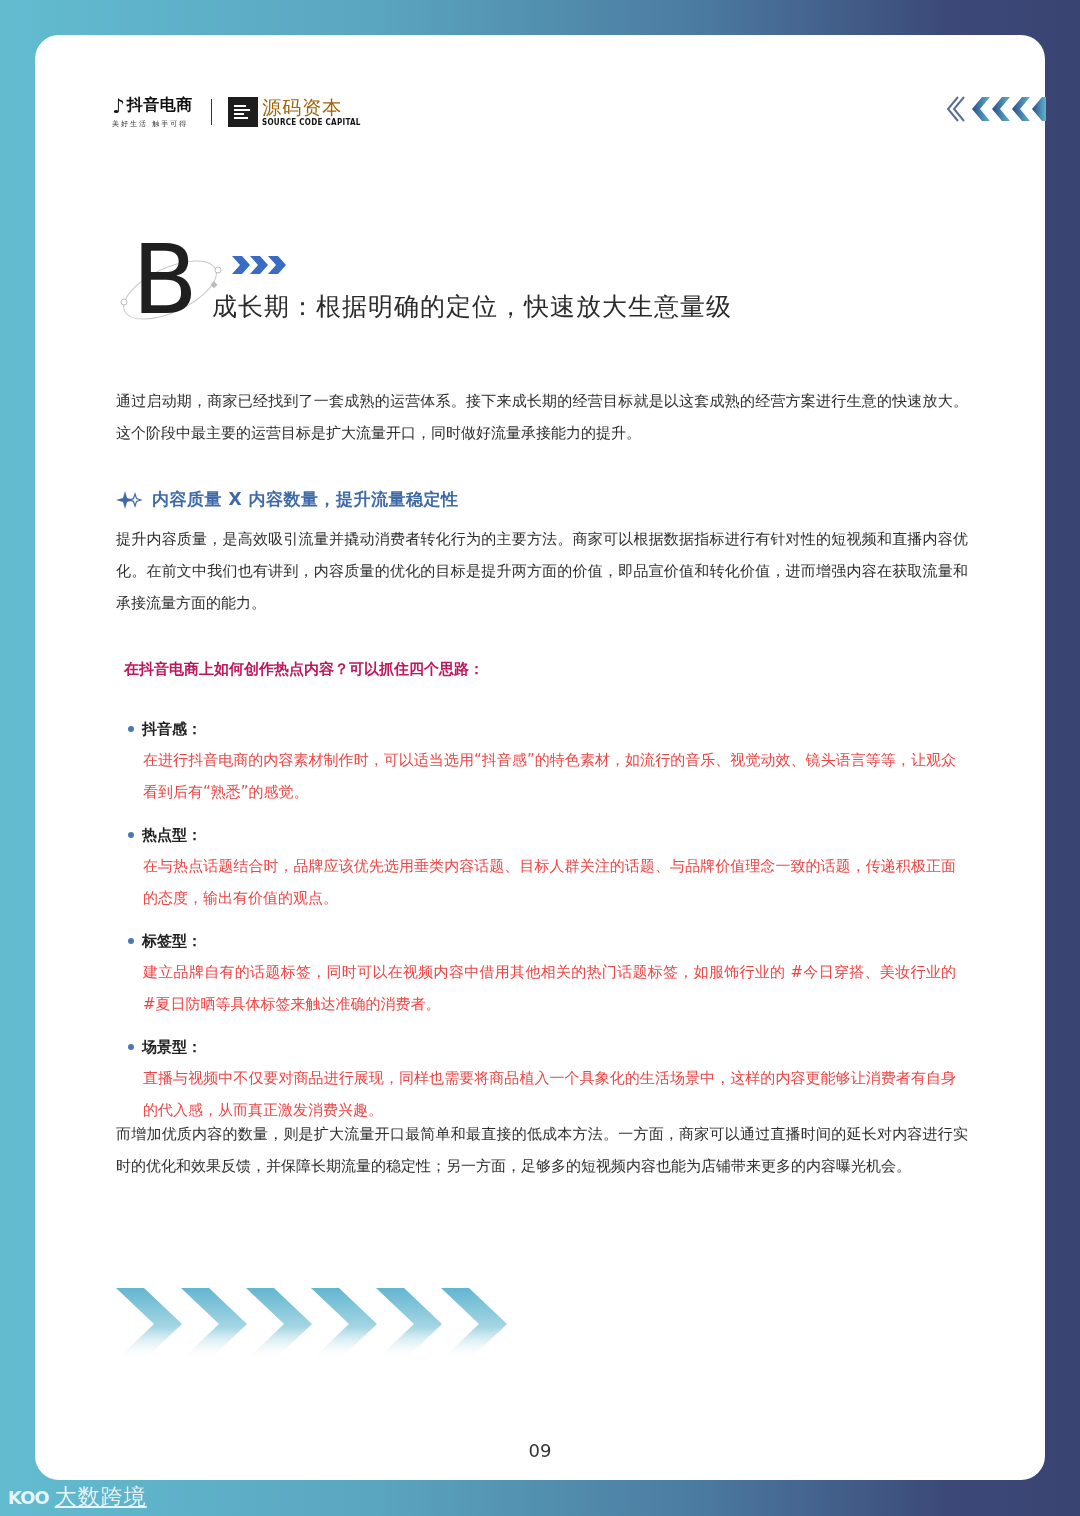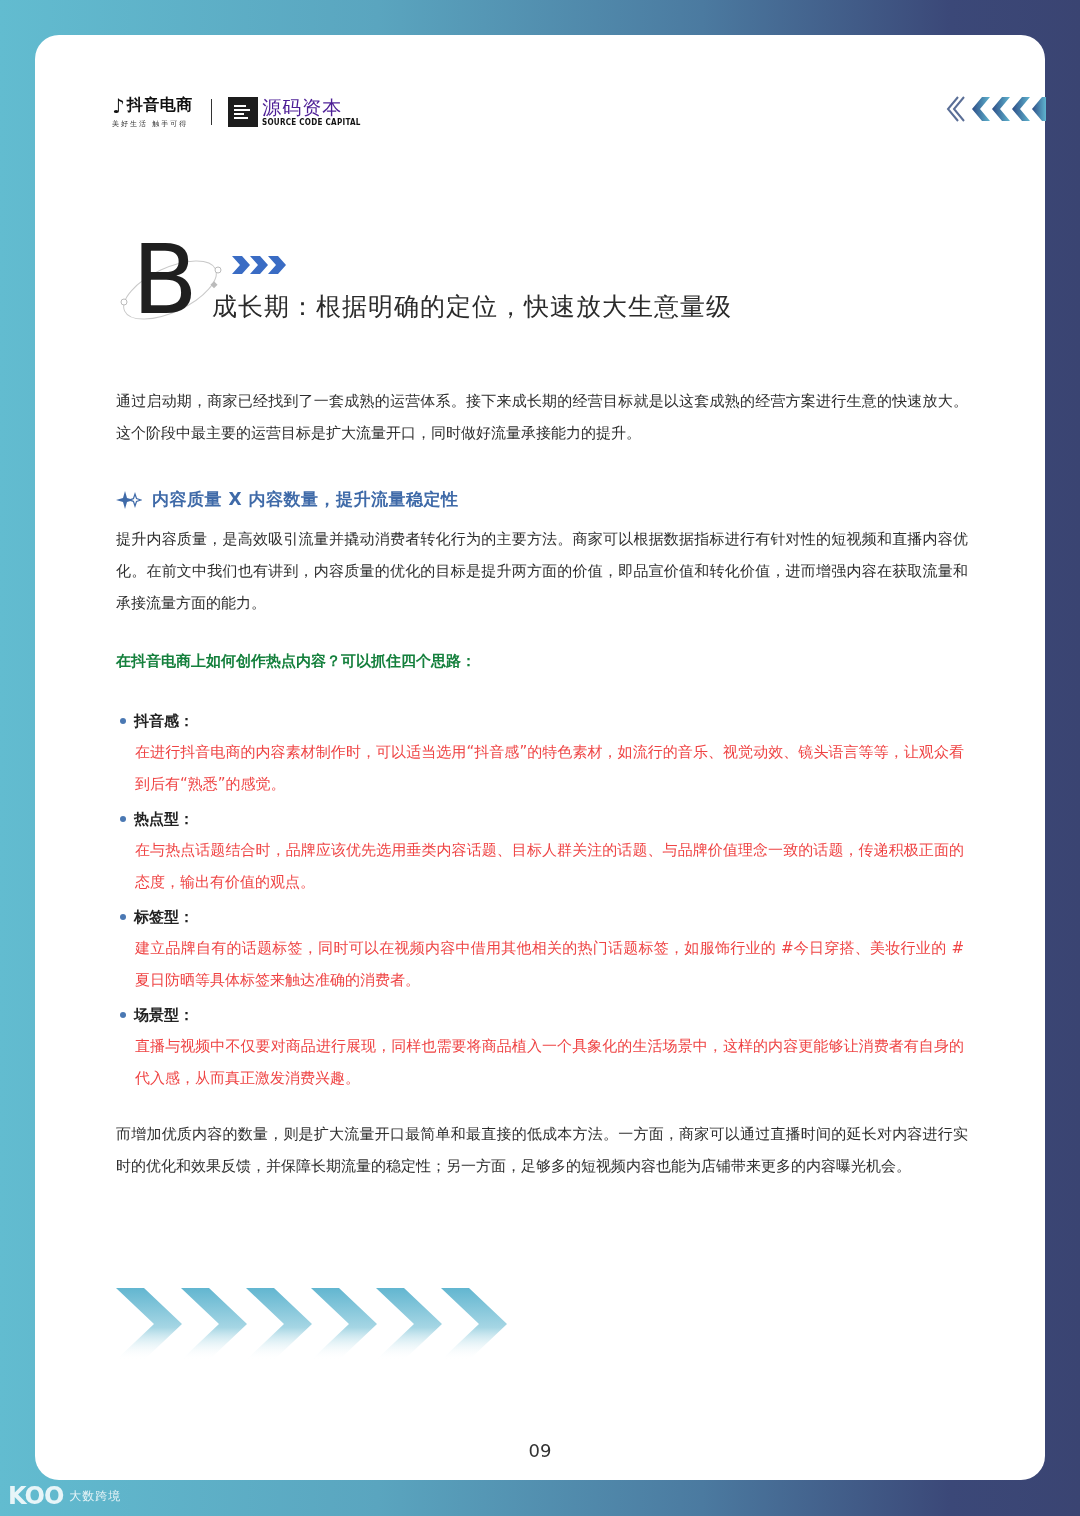--- a/index.html
+++ b/index.html
@@ -18,50 +18,50 @@
     .douyin-logo { display: flex; flex-direction: column; }
     .douyin-top { display: flex; align-items: center; gap: 2px; }
     .douyin-note { font-size: 20px; font-weight: bold; color: #111; line-height: 20px; }
     .douyin-name { font-size: 16px; font-weight: bold; color: #111; letter-spacing: 0.5px; }
     .douyin-slogan { font-size: 7px; color: #333; letter-spacing: 2px; margin-top: 3px; }
     .hdr-divider { width: 1.5px; height: 26px; background: #333; margin: 0 16px 0 18px; }
     .sc-logo { display: flex; align-items: center; gap: 4px; }
     .sc-mark { width: 30px; height: 30px; background: #1d1d1d; position: relative; }
     .sc-mark i { position: absolute; left: 6px; height: 2px; background: #fff; }
     .sc-text { display: flex; flex-direction: column; }
-    .sc-cn { font-family: "DejaVu Serif", "Liberation Serif", serif; font-size: 19px; color: #4c1d95; line-height: 20px; letter-spacing: 1px; }
+    .sc-cn { font-family: "DejaVu Serif", "Liberation Serif", serif; font-size: 19px; color: #a16207; line-height: 20px; letter-spacing: 1px; }
     .sc-en { font-size: 8.5px; color: #111; font-weight: bold; letter-spacing: 0.3px; transform: scaleX(0.85); transform-origin: left; white-space: nowrap; }
 
     .top-chevrons { position: absolute; left: 944px; top: 95px; width: 136px; height: 28px; }
 
     
     .big-letter { position: absolute; left: 118px; top: 238px; width: 110px; height: 100px; }
     .big-B { position: absolute; left: 14px; top: -8px; font-family: "DejaVu Sans", sans-serif; font-size: 96px; color: #1f1f1f; line-height: 100px; }
     .title-arrows { position: absolute; left: 230px; top: 254px; }
     .section-title { position: absolute; left: 212px; top: 290px; font-size: 25px; font-weight: normal; color: #2a2a2a; letter-spacing: 1px; margin: 0; }
 
     .para { position: absolute; left: 116px; width: 852px; font-size: 15px; line-height: 32px; color: #2e2e2e; margin: 0; text-align: justify; }
 
     .sub-heading { position: absolute; left: 116px; top: 488px; display: flex; align-items: center; gap: 10px; justify-content: space-between; }
     .sub-heading-text { font-size: 17px; font-weight: bold; color: #3f6aa8; letter-spacing: 0.5px; }
 
-    .question { position: absolute; left: 116px; top: 652px; font-size: 15px; font-weight: bold; color: #15803d; margin: 0; }
+    .question { position: absolute; left: 116px; top: 652px; font-size: 15px; font-weight: bold; color: #be185d; margin: 8px; }
 
     .bullet-list { position: absolute; left: 116px; top: 702px; width: 852px; margin: 0; padding: 0; list-style: none; }
-    .bullet-item { margin: 4px; }
+    .bullet-item { margin: 12px; }
     .bullet-title { display: flex; align-items: center; height: 30px; font-size: 15px; font-weight: bold; color: #222; }
     .bullet-dot { width: 6px; height: 6px; border-radius: 50%; background: #4a78b3; margin: 0 8px 0 0; }
     .bullet-desc { margin: 0 0 0 15px; font-size: 15px; line-height: 32px; color: #ef4444; text-align: justify; }
 
     .bottom-chevrons { position: absolute; left: 114px; top: 1286px; }
     .page-number { position: absolute; left: 0; width: 1080px; top: 1440px; text-align: center; font-size: 18px; color: #333; }
 
     .watermark { position: absolute; left: 8px; top: 1482px; display: flex; align-items: center; gap: 6px; color: rgba(255,255,255,0.85); }
-    .wm-logo { font-size: 24px; font-weight: bold; letter-spacing: -1px; }
-    .wm-text { font-size: 12px; letter-spacing: 1px; }
+    .wm-logo { font-size: 18px; font-weight: bold; letter-spacing: -1px; }
+    .wm-text { font-size: 22px; letter-spacing: 1px; text-decoration: underline; }
   </style>
 </head>
 <body>
 
 <div class="card"></div>
 
 <div class="header">
   <div class="douyin-logo">
     <div class="douyin-top">
       <span class="douyin-note">♪</span>

